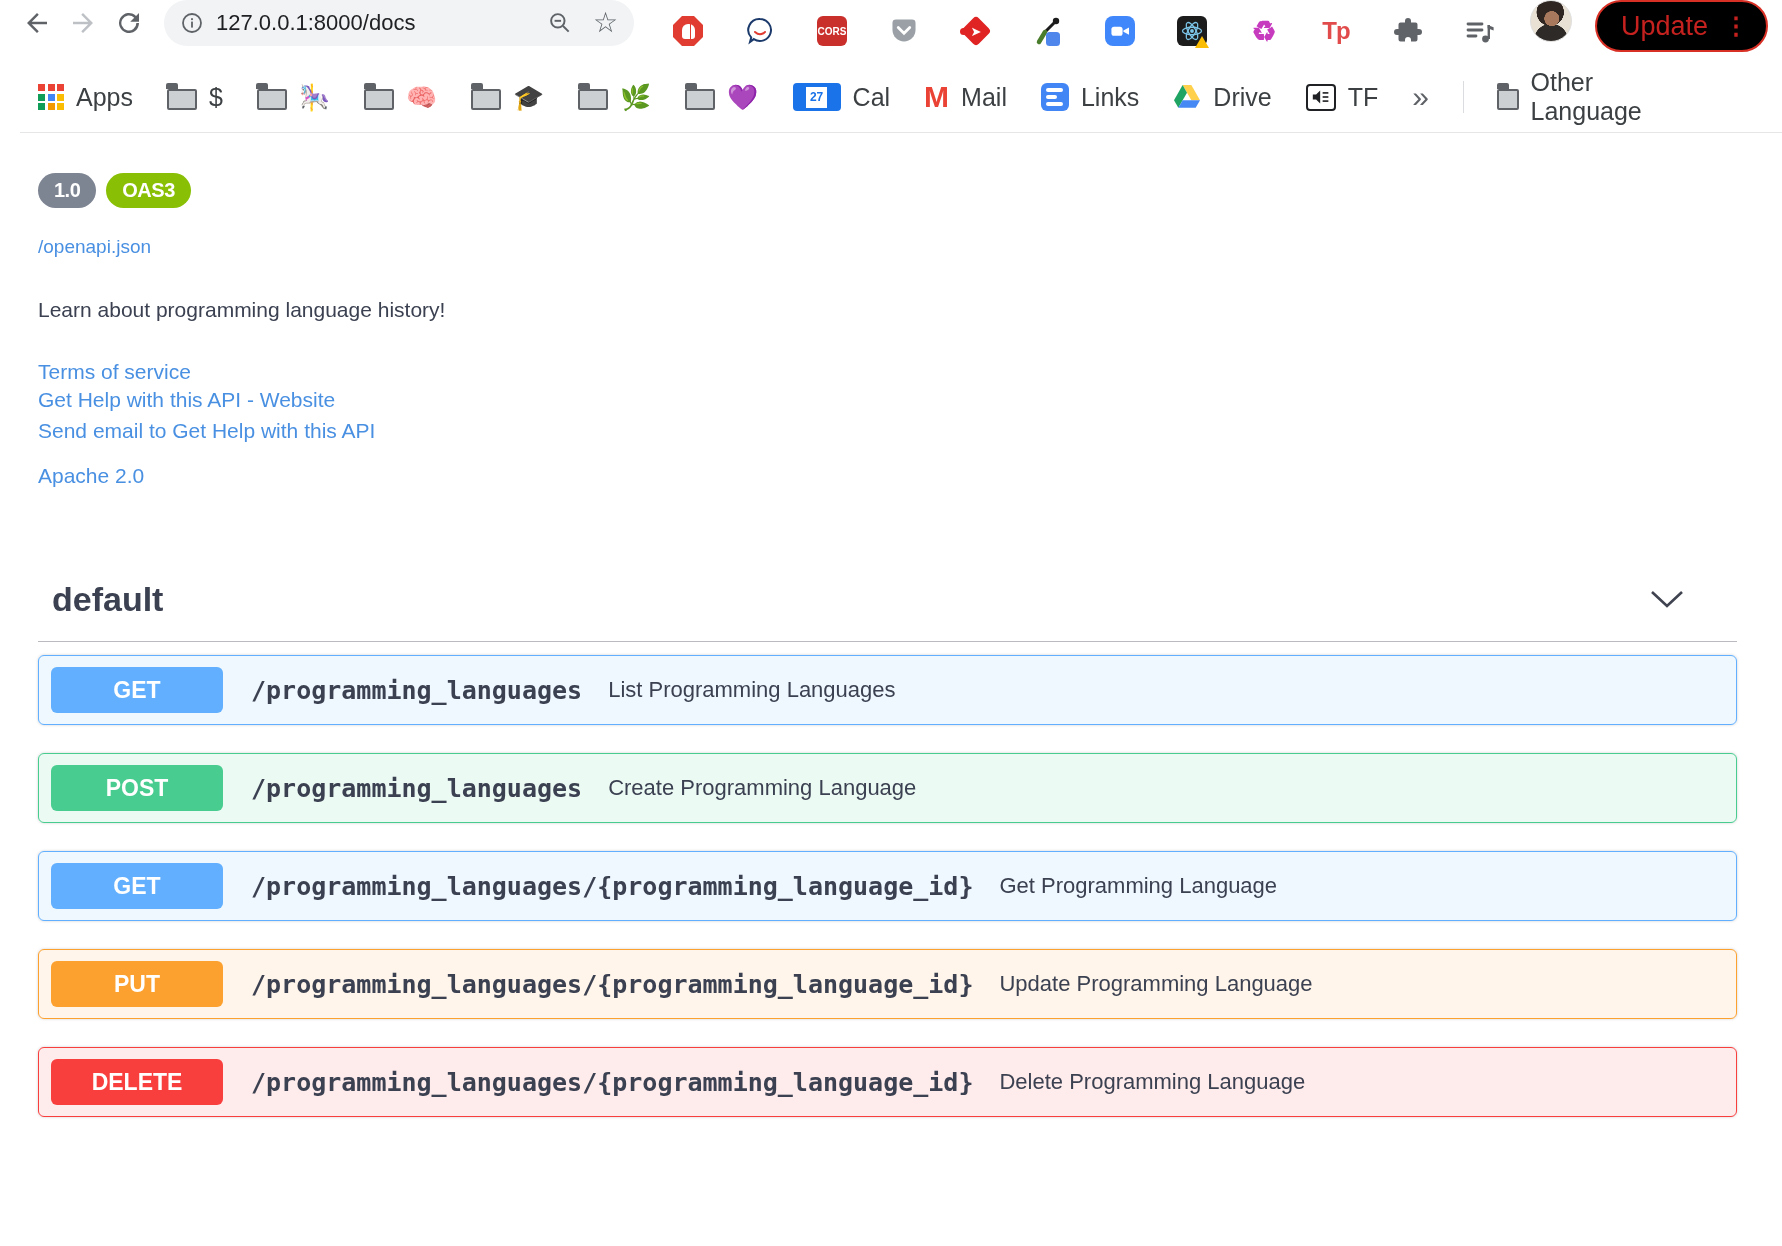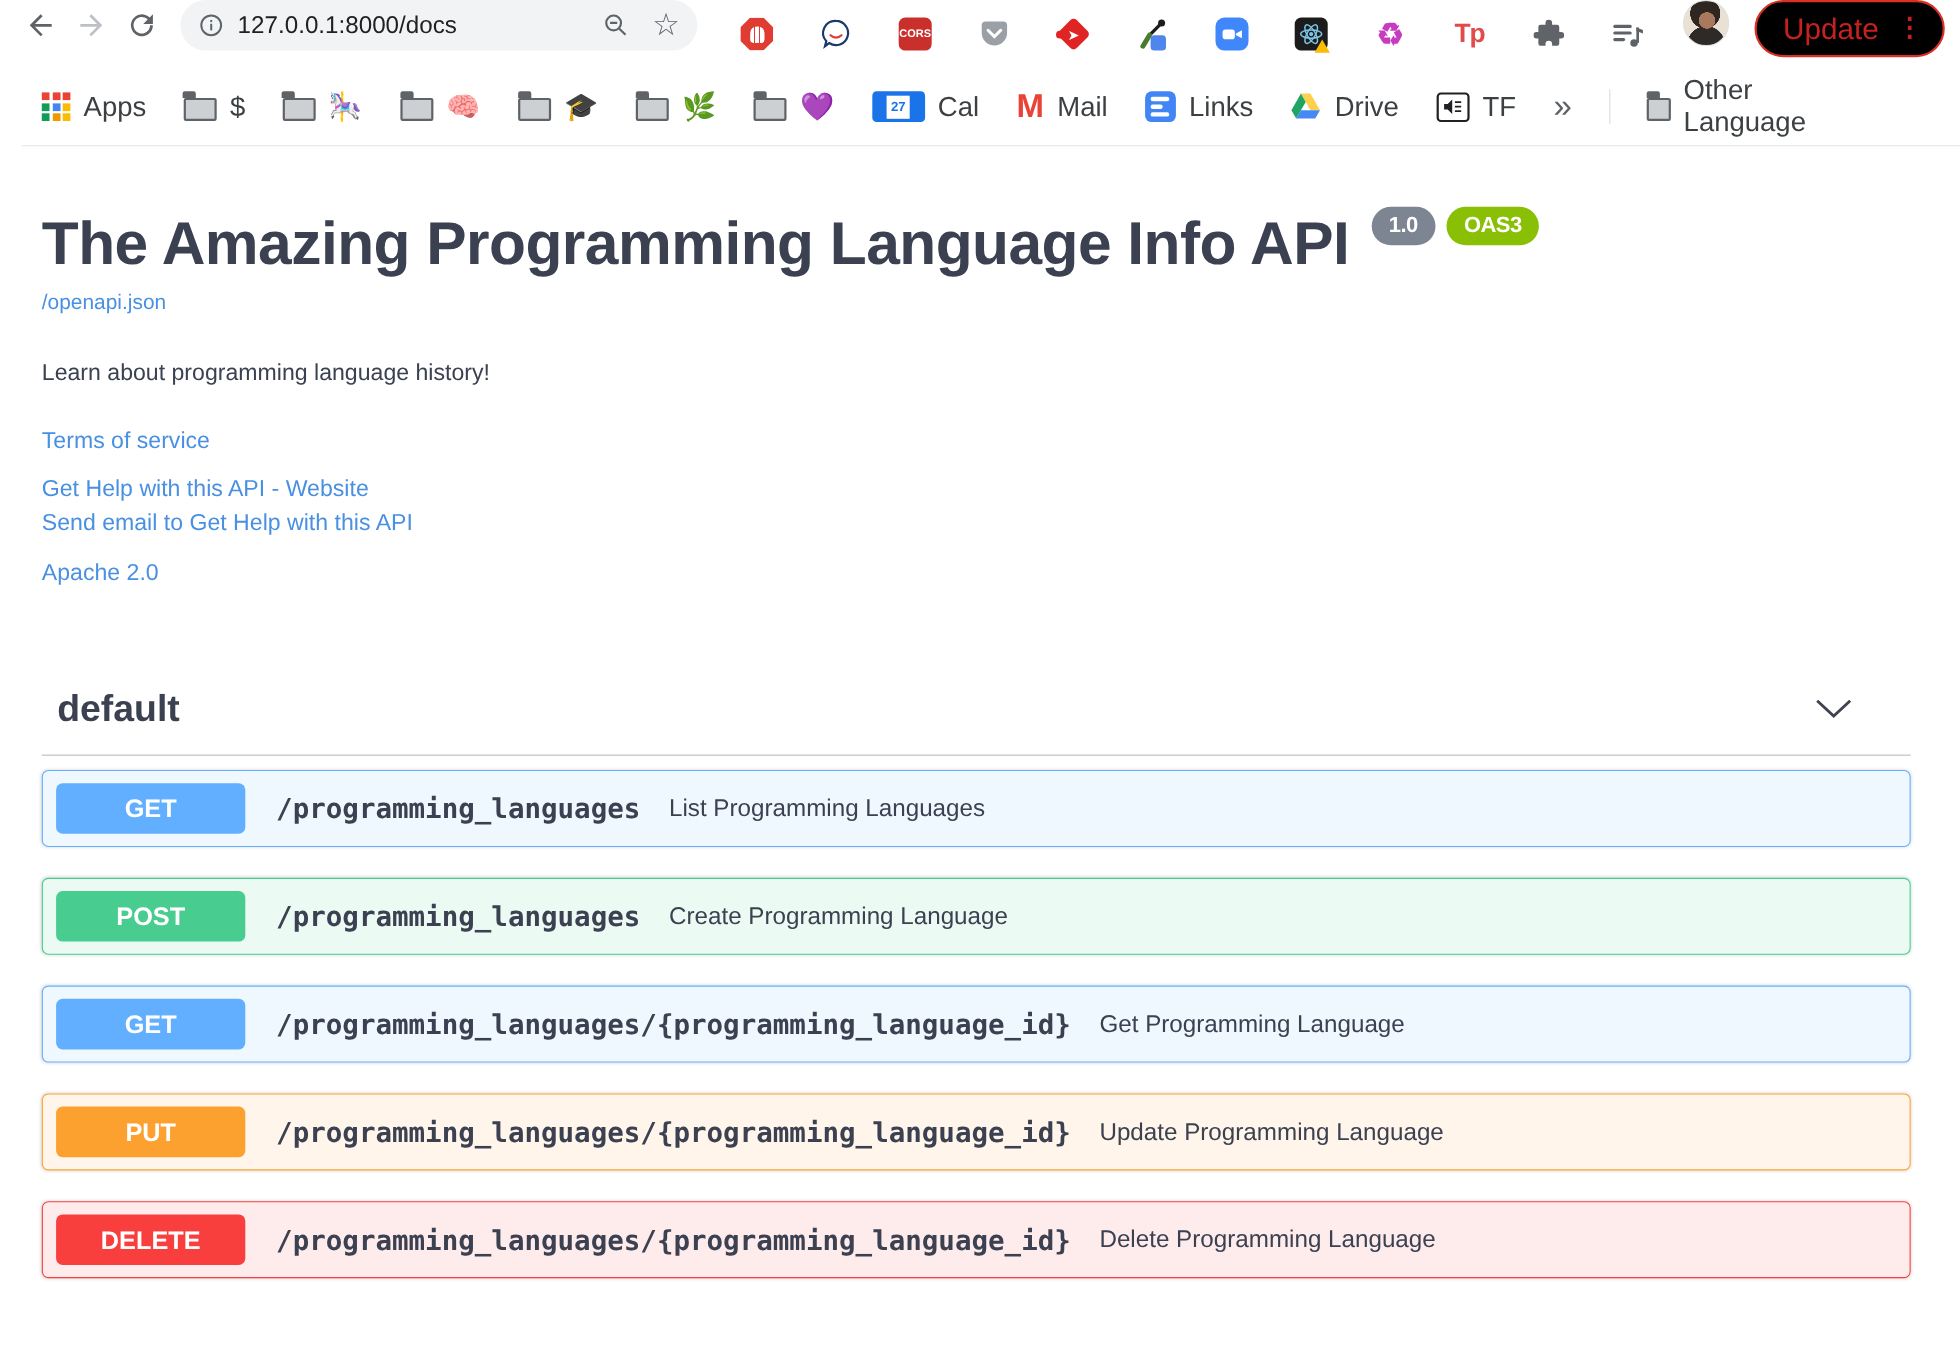--- a/index.html
+++ b/index.html
@@ -71,21 +71,21 @@
   h1.api-title { margin:0; font-size:55px; font-weight:bold; color:#3b4151; letter-spacing:-0.5px; display:flex; align-items:center; gap:20px; }
   .title-badges { display:inline-flex; gap:10px; transform:translateY(-16px); }
   .pill { color:#fff; font-size:20px; font-weight:bold; padding:6px 16px; border-radius:40px; }
   .pill.version { background:#7d8492; }
   .pill.oas { background:#89bf04; }
   a.swlink { color:#4990e2; text-decoration:none; display:inline-block; }
   .openapi-link { font-size:19px; margin-top:12px; }
   .api-desc { font-size:21px; color:#3b4151; margin:40px 0 0 0; }
   .terms-row { margin-top:38px; }
   .terms-row a { font-size:21px; }
-  .help-block { margin-top:16px; line-height:31px; }
+  .help-block { line-height:31px; }
   .help-block a { font-size:21px; display:block; }
   .license-row { margin-top:18px; }
   .license-row a { font-size:21px; }
 
   .section-header { margin-top:92px; display:flex; align-items:center; justify-content:space-between;
     padding:0 52px 22px 14px; border-bottom:1px solid #b9bbc0; }
   .section-header h3 { margin:0; font-size:34px; font-weight:bold; color:#3b4151; }
 
   .endpoints { margin-top:13px; }
   .op-row { height:70px; display:flex; align-items:center; border:1px solid; border-radius:6px;
@@ -310,21 +310,20 @@
   <span class="bm-divider"></span>
   <span class="bm">
     <span class="folder"></span>
     <span>Other Language</span>
   </span>
   <span class="bm-right-pad"></span>
 </div>
 
 <div class="content">
   <h1 class="api-title">
-    <span>The Amazing Programming Language Info API</span>
     <span class="title-badges">
       <span class="pill version">1.0</span>
       <span class="pill oas">OAS3</span>
     </span>
   </h1>
   <a class="swlink openapi-link" href="#">/openapi.json</a>
   <p class="api-desc">Learn about programming language history!</p>
   <div class="terms-row">
     <a class="swlink" href="#">Terms of service</a>
   </div>

